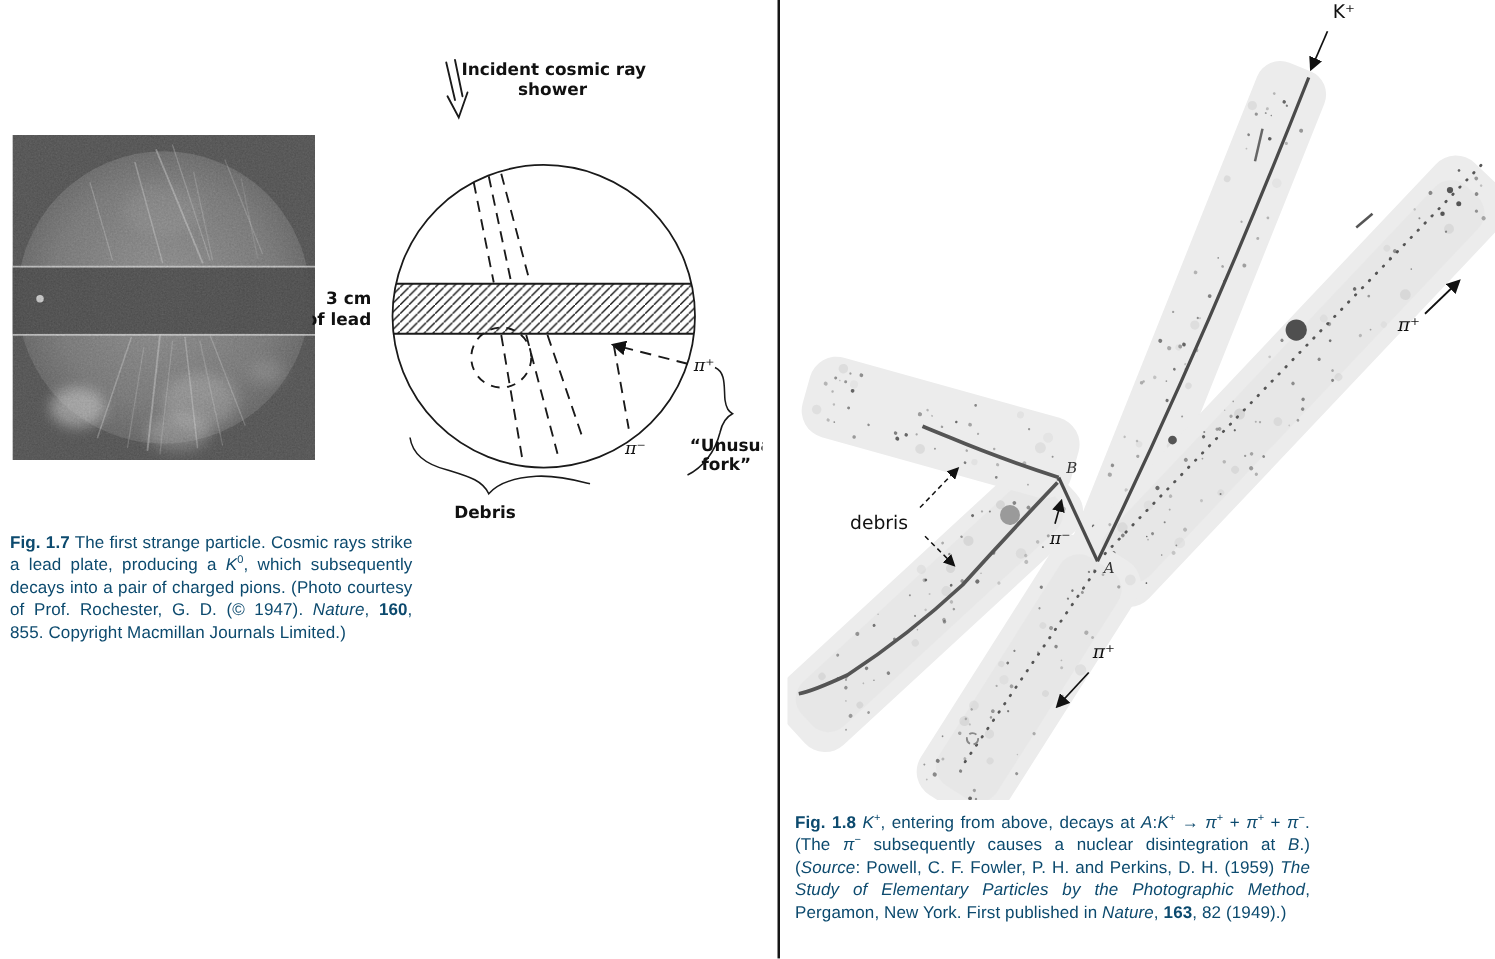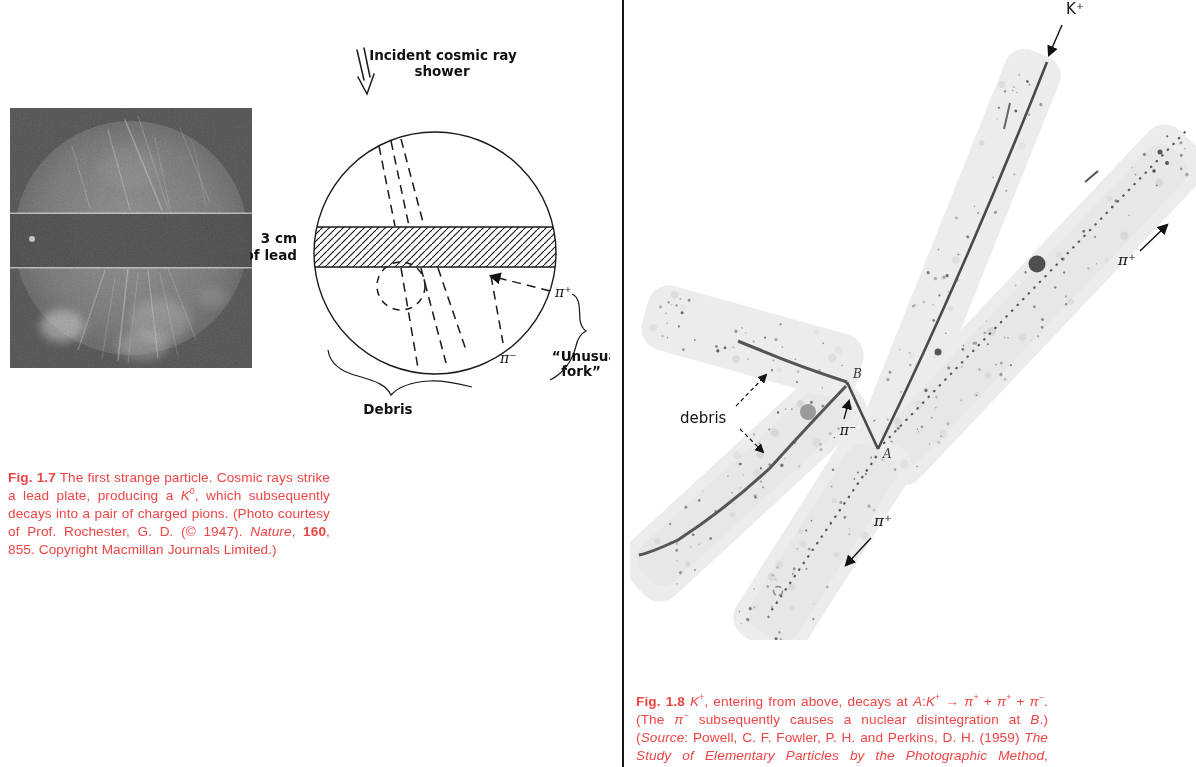--- a/index.html
+++ b/index.html
@@ -1,21 +1,21 @@
 <!DOCTYPE html>
 <html><head>
 <meta charset="utf-8">
 <style>
   html,body{margin:0;padding:0;background:#fff;}
   .page{position:relative;width:1196px;height:767px;background:#ffffff;
         font-family:"Liberation Sans",sans-serif;overflow:hidden;}
   .abs{position:absolute;}
   .divider{position:absolute;left:622px;top:0;width:2px;height:767px;background:#151515;}
-  .caption{position:absolute;font-size:13.6px;line-height:18px;color:#ef4444;
-           text-align:justify;letter-spacing:0.1px;margin-top:44px;}
+  .caption{position:absolute;font-size:13.6px;line-height:18px;color:#0c4a6e;
+           text-align:justify;letter-spacing:0.1px;}
   .caption sup{font-size:0.65em;line-height:0;}
   svg text{font-family:"DejaVu Sans","Liberation Sans",sans-serif;fill:#111;}
   svg text.blb{font-weight:bold;font-size:13.5px;}
   svg text.pi{font-family:"DejaVu Serif",serif;font-style:italic;font-size:15px;}
   svg text.pis{font-family:"DejaVu Serif",serif;font-style:italic;font-size:14px;}
   svg text.pt{font-family:"DejaVu Serif",serif;font-style:italic;font-size:12px;fill:#333;}
   .strip{fill:#ececec;}
   .mottle{fill:#e3e3e3;opacity:.55;}
   .track{stroke:#4a4a4a;fill:none;}
   .dashed{stroke:#1a1a1a;stroke-width:1.5;fill:none;stroke-dasharray:9 6;}

